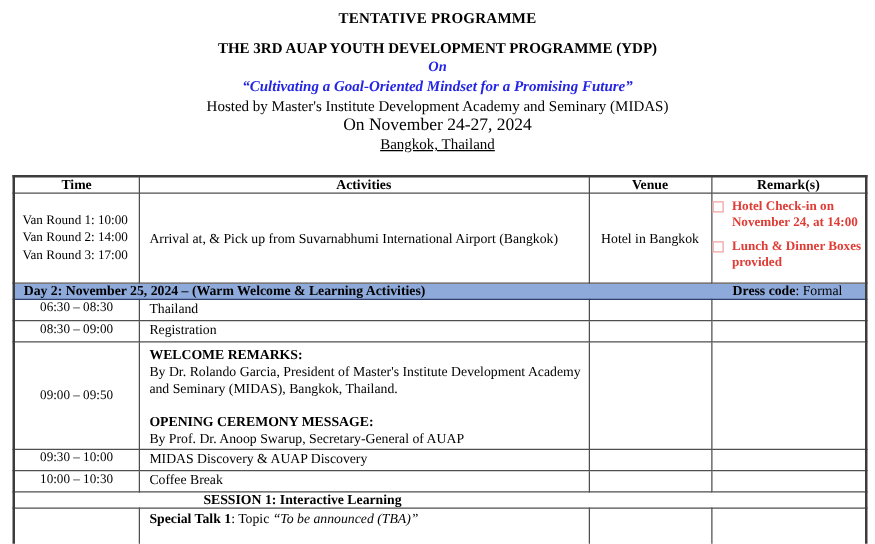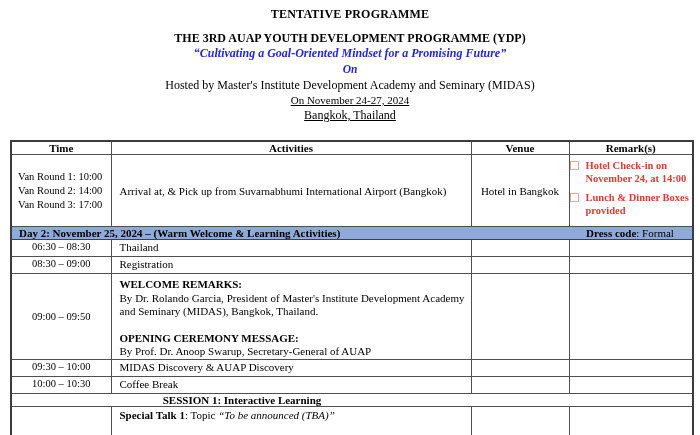--- a/index.html
+++ b/index.html
@@ -11,21 +11,21 @@
   .page{position:absolute;top:0;left:0;width:700px;height:435px;overflow:hidden;}
 
   
   .doc-header{position:absolute;top:0;left:0;width:700px;text-align:center;line-height:15px;}
   .h-line{font-size:11.5px;}
   .t-main{margin-top:7px;font-weight:bold;font-size:12px;letter-spacing:.2px;}
   .t-prog{margin-top:9px;font-weight:bold;font-size:12px;}
   .t-on{margin-top:1px;font-weight:bold;font-style:italic;color:#2424e4;font-size:11.5px;}
   .t-theme{font-weight:bold;font-style:italic;color:#2424e4;font-size:12px;}
   .t-host{margin-top:1px;font-size:12px;}
-  .t-dates{font-size:11px;text-decoration:underline;}
+  .t-dates{font-size:14px;}
   .t-loc{font-size:12px;text-decoration:underline;}
 
   
   table.prog{
     position:absolute;top:140px;left:10px;width:682px;
     border-collapse:collapse;table-layout:fixed;
     border:2px solid #3c3c3c;
   }
   table.prog td, table.prog th{
     border:1px solid #4f4f4f;padding:0;overflow:hidden;vertical-align:top;
@@ -71,22 +71,22 @@
   .i{font-style:italic;}
 </style>
 </head>
 <body>
 
 <div class="page">
 
   <div class="doc-header">
     <div class="h-line t-main">TENTATIVE PROGRAMME</div>
     <div class="h-line t-prog">THE 3RD AUAP YOUTH DEVELOPMENT PROGRAMME (YDP)</div>
+    <div class="h-line t-on">On</div>
     <div class="h-line t-theme">“Cultivating a Goal-Oriented Mindset for a Promising Future”</div>
-    <div class="h-line t-on">On</div>
     <div class="h-line t-host">Hosted by Master's Institute Development Academy and Seminary (MIDAS)</div>
     <div class="h-line t-dates">On November 24-27, 2024</div>
     <div class="h-line t-loc">Bangkok, Thailand</div>
   </div>
 
   <table class="prog">
     <colgroup>
       <col style="width:100px">
         <col style="width:360px">
         <col style="width:98px">

